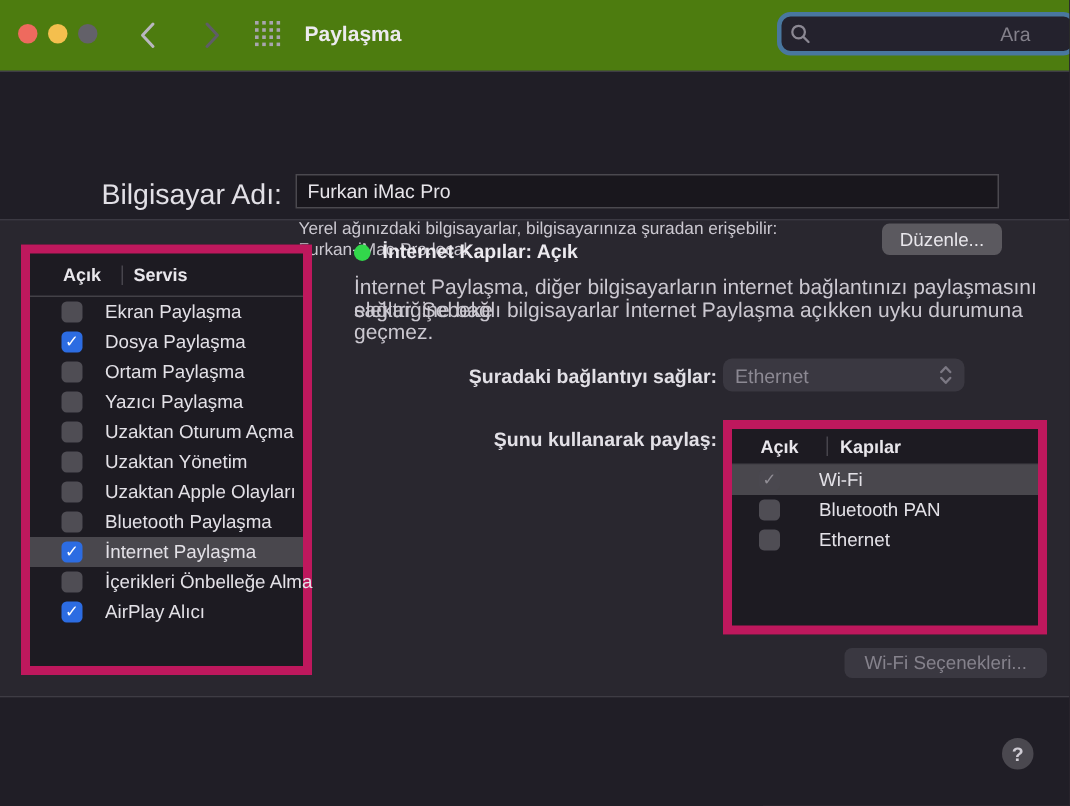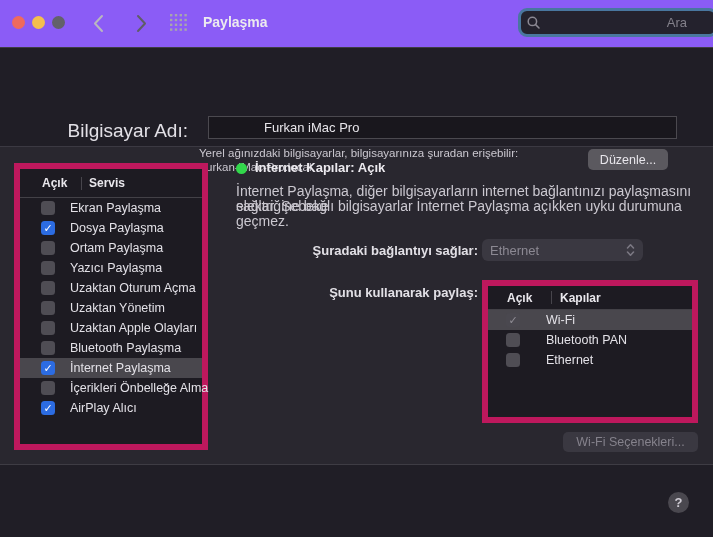--- a/index.html
+++ b/index.html
@@ -2,38 +2,38 @@
 <html><head>
 <meta charset="utf-8">
 <style>
   html,body{margin:0;padding:0;background:#29272f;}
   #window{position:relative;width:713px;height:537px;overflow:hidden;
           font-family:"Liberation Sans","DejaVu Sans",sans-serif;
           background:#29272f;color:#e7e5ea;-webkit-font-smoothing:antialiased;}
   .abs{position:absolute;}
 
   
-  #toolbar{left:0;top:0;width:713px;height:47px;background:#8b5cf6;border-bottom:1px solid #3e3c44;}
+  #toolbar{left:0;top:0;width:713px;height:47px;background:#4d7c0f;border-bottom:1px solid #3e3c44;}
   .tl{border-radius:50%;width:13px;height:13px;top:16px;}
   #tl-close{left:12px;background:#ee6a5e;}
   #tl-min{left:32px;background:#f4bf4e;}
   #tl-zoom{left:52px;background:#636169;}
   .navchev{top:13px;width:18px;height:21px;}
   #title{left:203px;top:14px;font-size:14px;font-weight:bold;color:#eceaef;}
   #searchfield{left:518px;top:8px;width:182px;height:23px;background:#24222d;
                border:3px solid #49779f;border-radius:9px;display:flex;align-items:center;padding:0 6px;box-sizing:content-box;}
   #searchfield input{background:transparent;border:none;outline:none;color:#d6d4da;
                font-size:13px;width:140px;font-family:inherit;text-align:right;}
   #searchfield input::placeholder{color:#83808a;}
 
   
   #name-section{left:0;top:48px;width:713px;height:98px;background:#201e26;border-bottom:1px solid #3b3942;}
   #name-label{left:28px;top:72px;width:160px;text-align:right;font-size:19px;color:#e2e0e6;}
-  #name-field{left:208px;top:68px;width:469px;height:23px;background:#19171d;
-              border:1px solid #4b494f;box-sizing:border-box;padding-left:48px;}
+  #name-field{left:197px;top:68px;width:469px;height:23px;background:#19171d;
+              border:1px solid #4b494f;box-sizing:border-box;}
   #name-field input{background:transparent;border:none;outline:none;color:#e7e5ea;
               font-size:13px;width:100%;height:100%;padding:0 7px;box-sizing:border-box;font-family:inherit;}
   #name-info1{left:199px;top:99px;font-size:11.5px;color:#cbc8d0;}
   #name-info2{left:199px;top:113px;font-size:11.5px;color:#cbc8d0;}
   #edit-btn{left:588px;top:101px;width:80px;height:21px;background:#5b595f;border:none;
             border-radius:5px;color:#e8e6eb;font-size:12.5px;font-family:inherit;}
 
   
   .panel-table{background:#1d1b22;border:6px solid #be185d;box-sizing:border-box;}
   .tbl-header{display:flex;align-items:center;font-weight:bold;font-size:12px;color:#e9e7ec;

